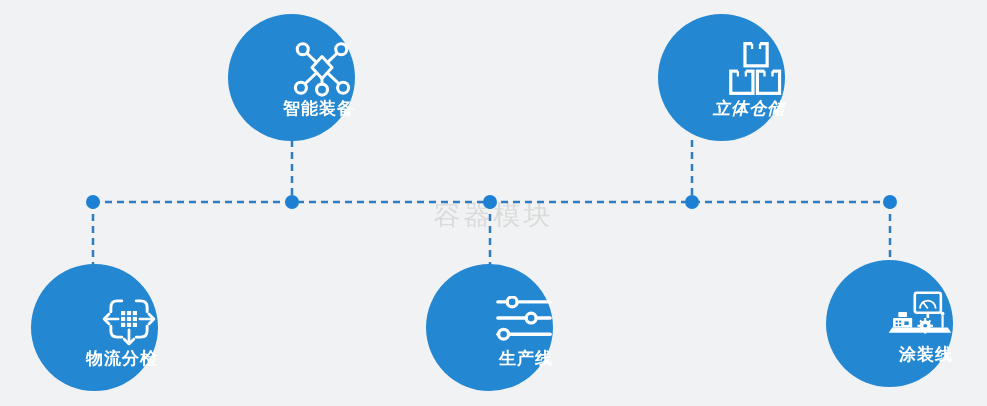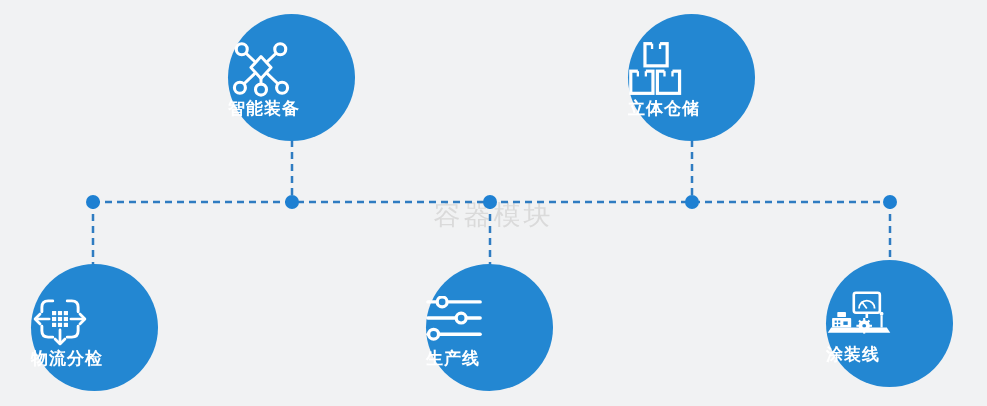--- a/index.html
+++ b/index.html
@@ -30,41 +30,41 @@
     left: 0; top: 0;
     width: 987px; height: 406px;
   }
   .node {
     position: absolute;
     width: 127px; height: 127px;
     border-radius: 50%;
     background: #2387d2;
     display: flex;
     flex-direction: column;
-    align-items: flex-start;
+    align-items: flex-end;
     justify-content: center;
     gap: 1px;
     box-sizing: border-box;
   }
   .node .icon-wrap {
     height: 60px;
     display: flex;
     align-items: center;
     justify-content: center;
   }
   .node .label {
     color: #ffffff;
     font-size: 17px;
     font-weight: bold;
     letter-spacing: 1px;
     line-height: 1;
     white-space: nowrap;
   }
   .node-smart      { left: 228px; top: 14px;  }
-  .node-warehouse  { left: 628px; top: 14px;  }
+  .node-warehouse  { left: 658px; top: 14px; font-style: italic;  }
   .node-sorting    { left: 31px;  top: 264px; }
   .node-production { left: 426px; top: 264px; }
   .node-painting   { left: 826px; top: 260px; }
 </style>
 </head>
 <body>
 
 <div class="stage">
 
   <div class="watermark">容器模块</div>

